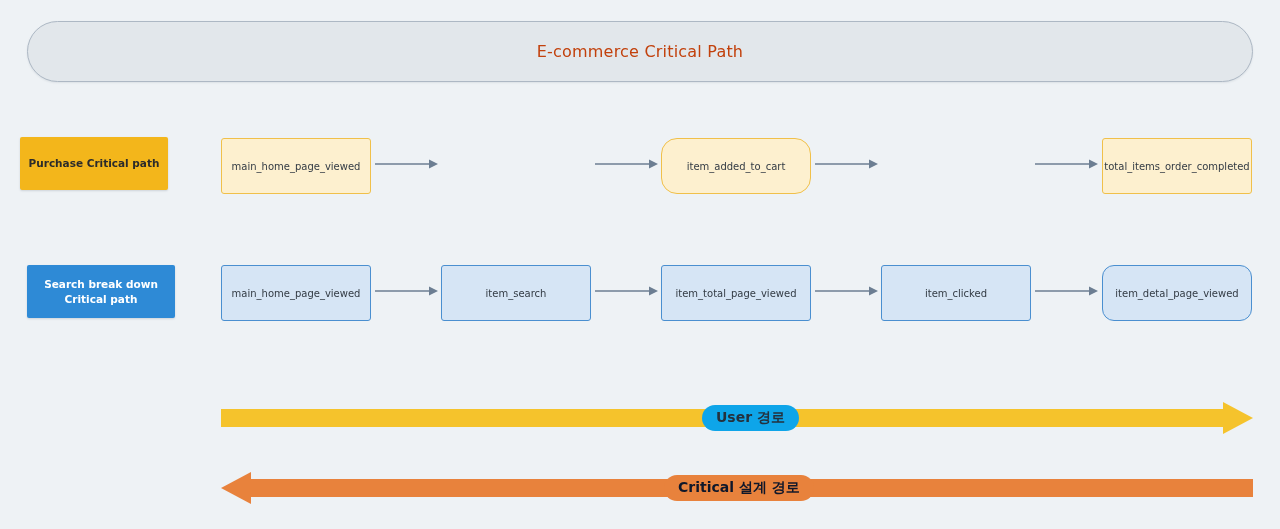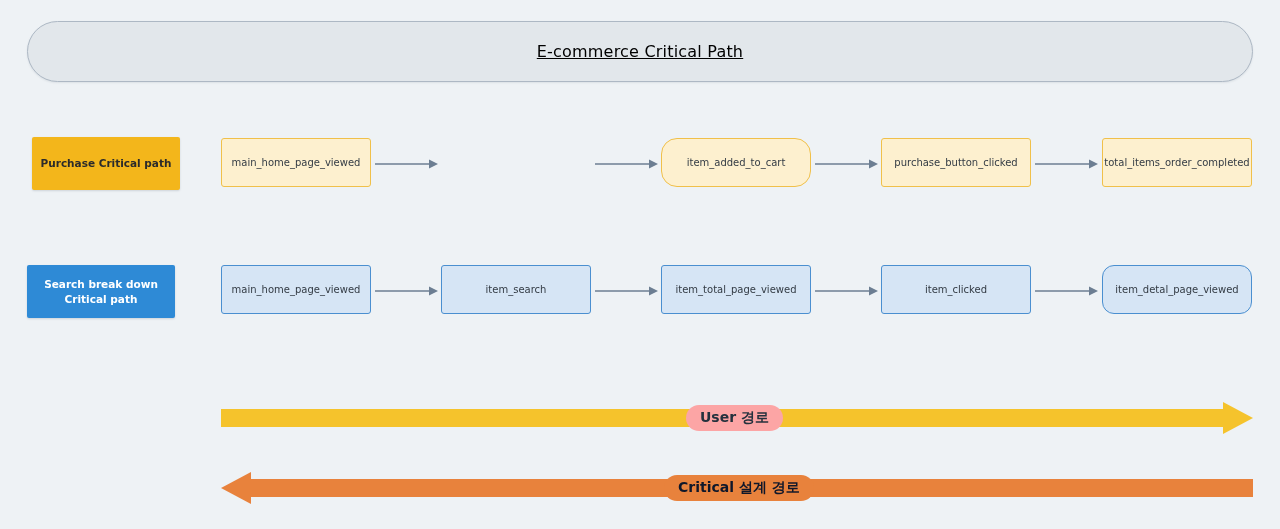--- a/index.html
+++ b/index.html
@@ -31,61 +31,60 @@
     border: 1px solid #adb8c4;
     border-radius: 32px;
     box-sizing: border-box;
     display: flex;
     align-items: center;
     justify-content: center;
     box-shadow: 0 1px 2px rgba(60,75,95,0.10);
   }
   .title-text {
     font-size: 16px;
-    color: #000000;
+    color: #c2410c;
     letter-spacing: 0.2px;
-    text-decoration: underline;
   }
 
   
   .row-label {
     position: absolute;
     width: 148px;
     height: 53px;
     box-sizing: border-box;
     display: flex;
     align-items: center;
     justify-content: center;
     text-align: center;
     font-size: 10.5px;
     font-weight: bold;
     line-height: 1.35;
     border-radius: 2px;
   }
   .row-label.purchase {
-    left: 32px;
+    left: 20px;
     top: 137px;
     background: #f3b61b;
     color: #2b2b2b;
     box-shadow: 0 1px 2px rgba(60,75,95,0.18);
   }
   .row-label.search {
     left: 27px;
     top: 265px;
     background: #2e8ad6;
     color: #ffffff;
     box-shadow: 0 1px 2px rgba(60,75,95,0.18);
     text-align: center;
   }
 
   
   .node {
     position: absolute;
     width: 150px;
-    height: 49px;
+    height: 56px;
     box-sizing: border-box;
     display: flex;
     align-items: center;
     justify-content: center;
     text-align: center;
     font-size: 10px;
     color: #333b44;
     border-radius: 3px;
     padding: 0 6px;
   }
@@ -128,22 +127,22 @@
     align-items: center;
     justify-content: center;
     border-radius: 13px;
     font-size: 14px;
     font-weight: bold;
     white-space: nowrap;
     padding: 0 14px;
   }
   .bar-pill.user {
     top: 405px;
-    left: 686px;
-    background: #fca5a5;
+    left: 702px;
+    background: #0ea5e9;
     color: #24313d;
   }
   .bar-pill.critical {
     top: 475px;
     left: 664px;
     background: #e8823c;
     color: #0f172a;
   }
 </style>
 </head>
@@ -165,23 +164,20 @@
       <span>Critical path</span>
     </span>
   </div>
 
   <div class="node yellow" style="left:221px;">
     <span>main_home_page_viewed</span>
   </div>
   <div class="node yellow" style="left:661px;border-radius:16px;">
     <span>item_added_to_cart</span>
   </div>
-  <div class="node yellow" style="left:881px;">
-    <span>purchase_button_clicked</span>
-  </div>
   <div class="node yellow" style="left:1102px;">
     <span>total_items_order_completed</span>
   </div>
 
   <div class="connector" style="left:375px;">
     <svg width="64" height="12" viewBox="0 0 64 12">
       <line x1="0" y1="6" x2="54" y2="6" stroke="#6c7e92" stroke-width="1.6"></line>
       <polygon points="54,1.5 63,6 54,10.5" fill="#6c7e92"></polygon>
     </svg>
   </div>

